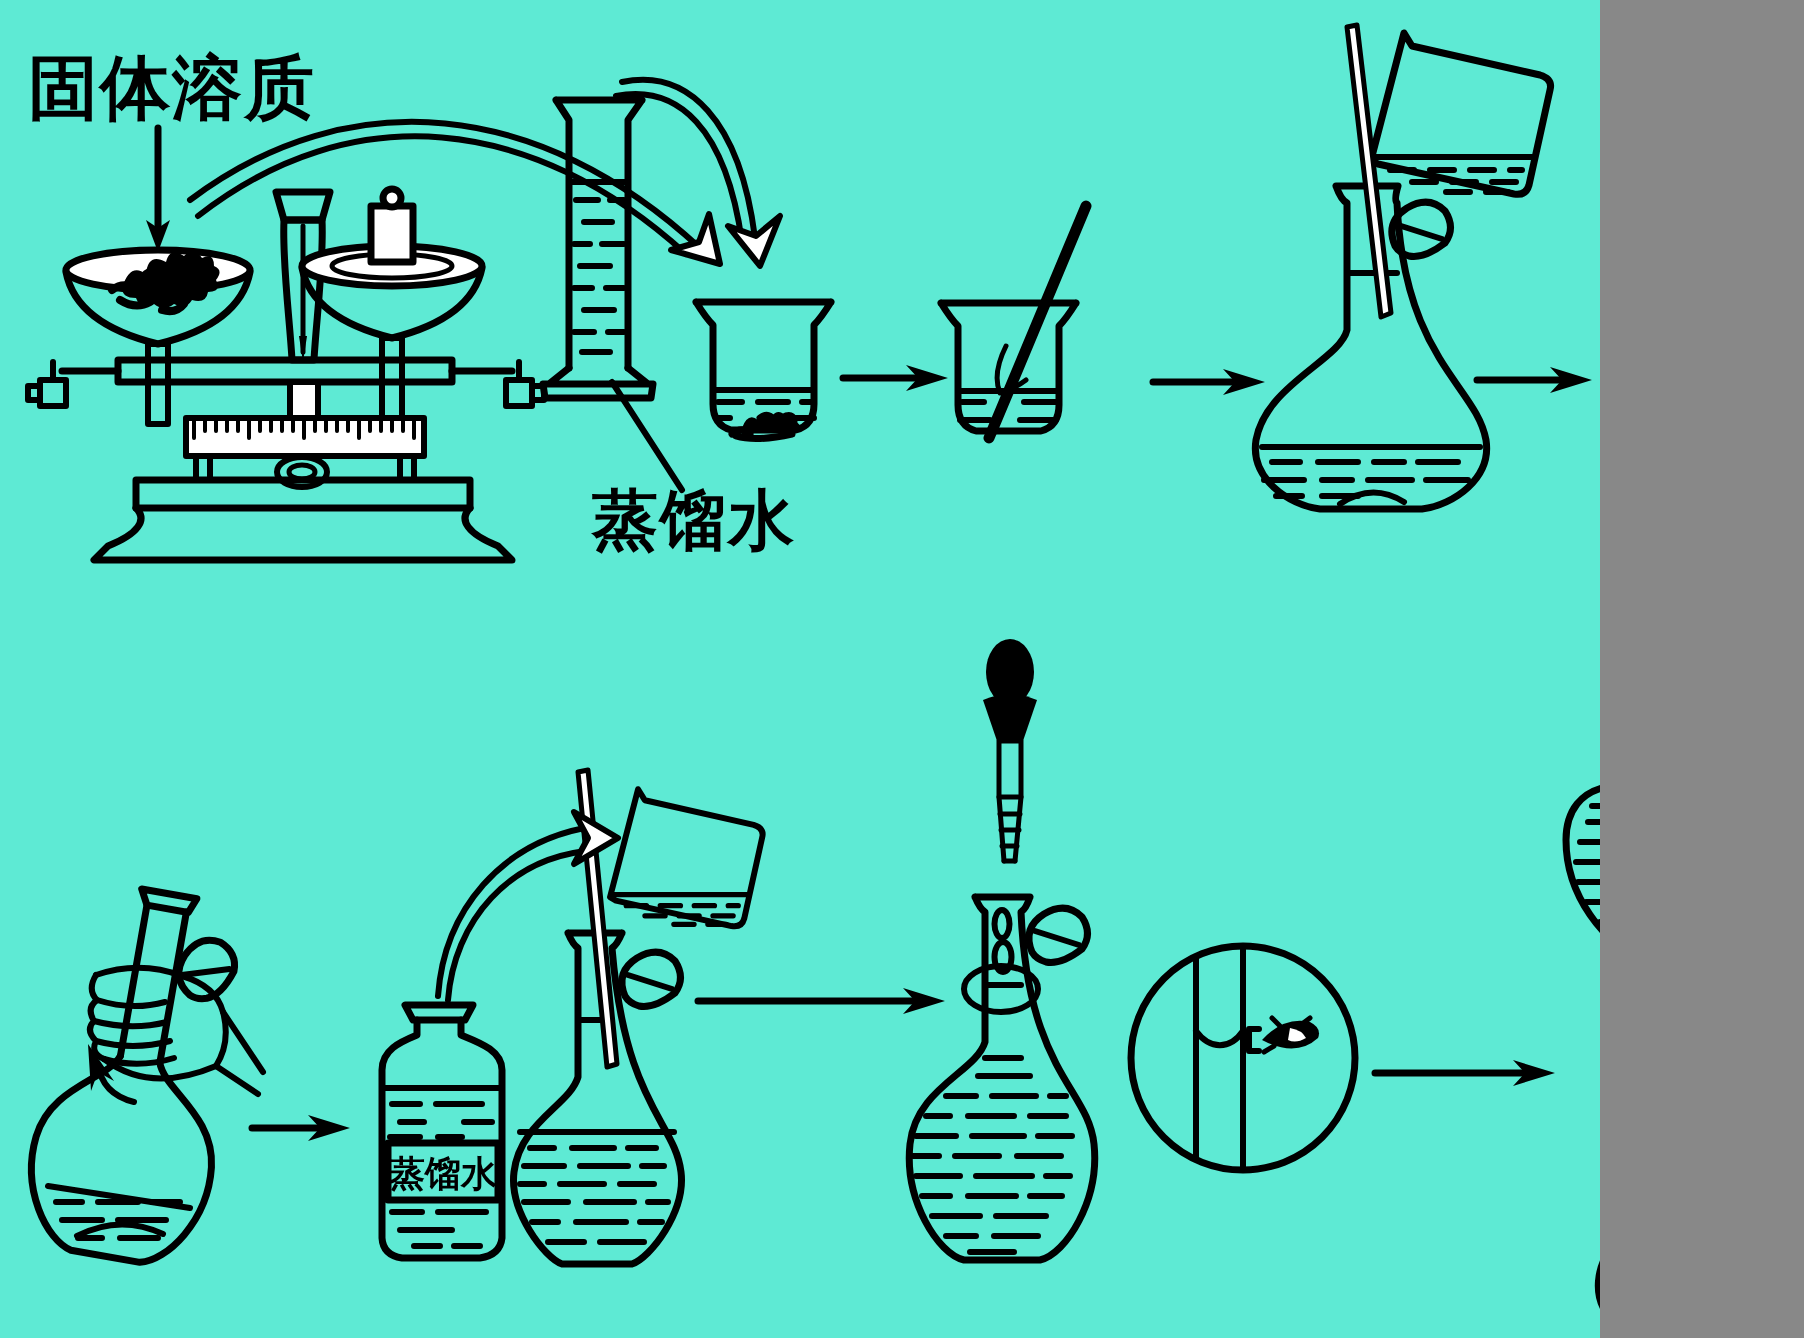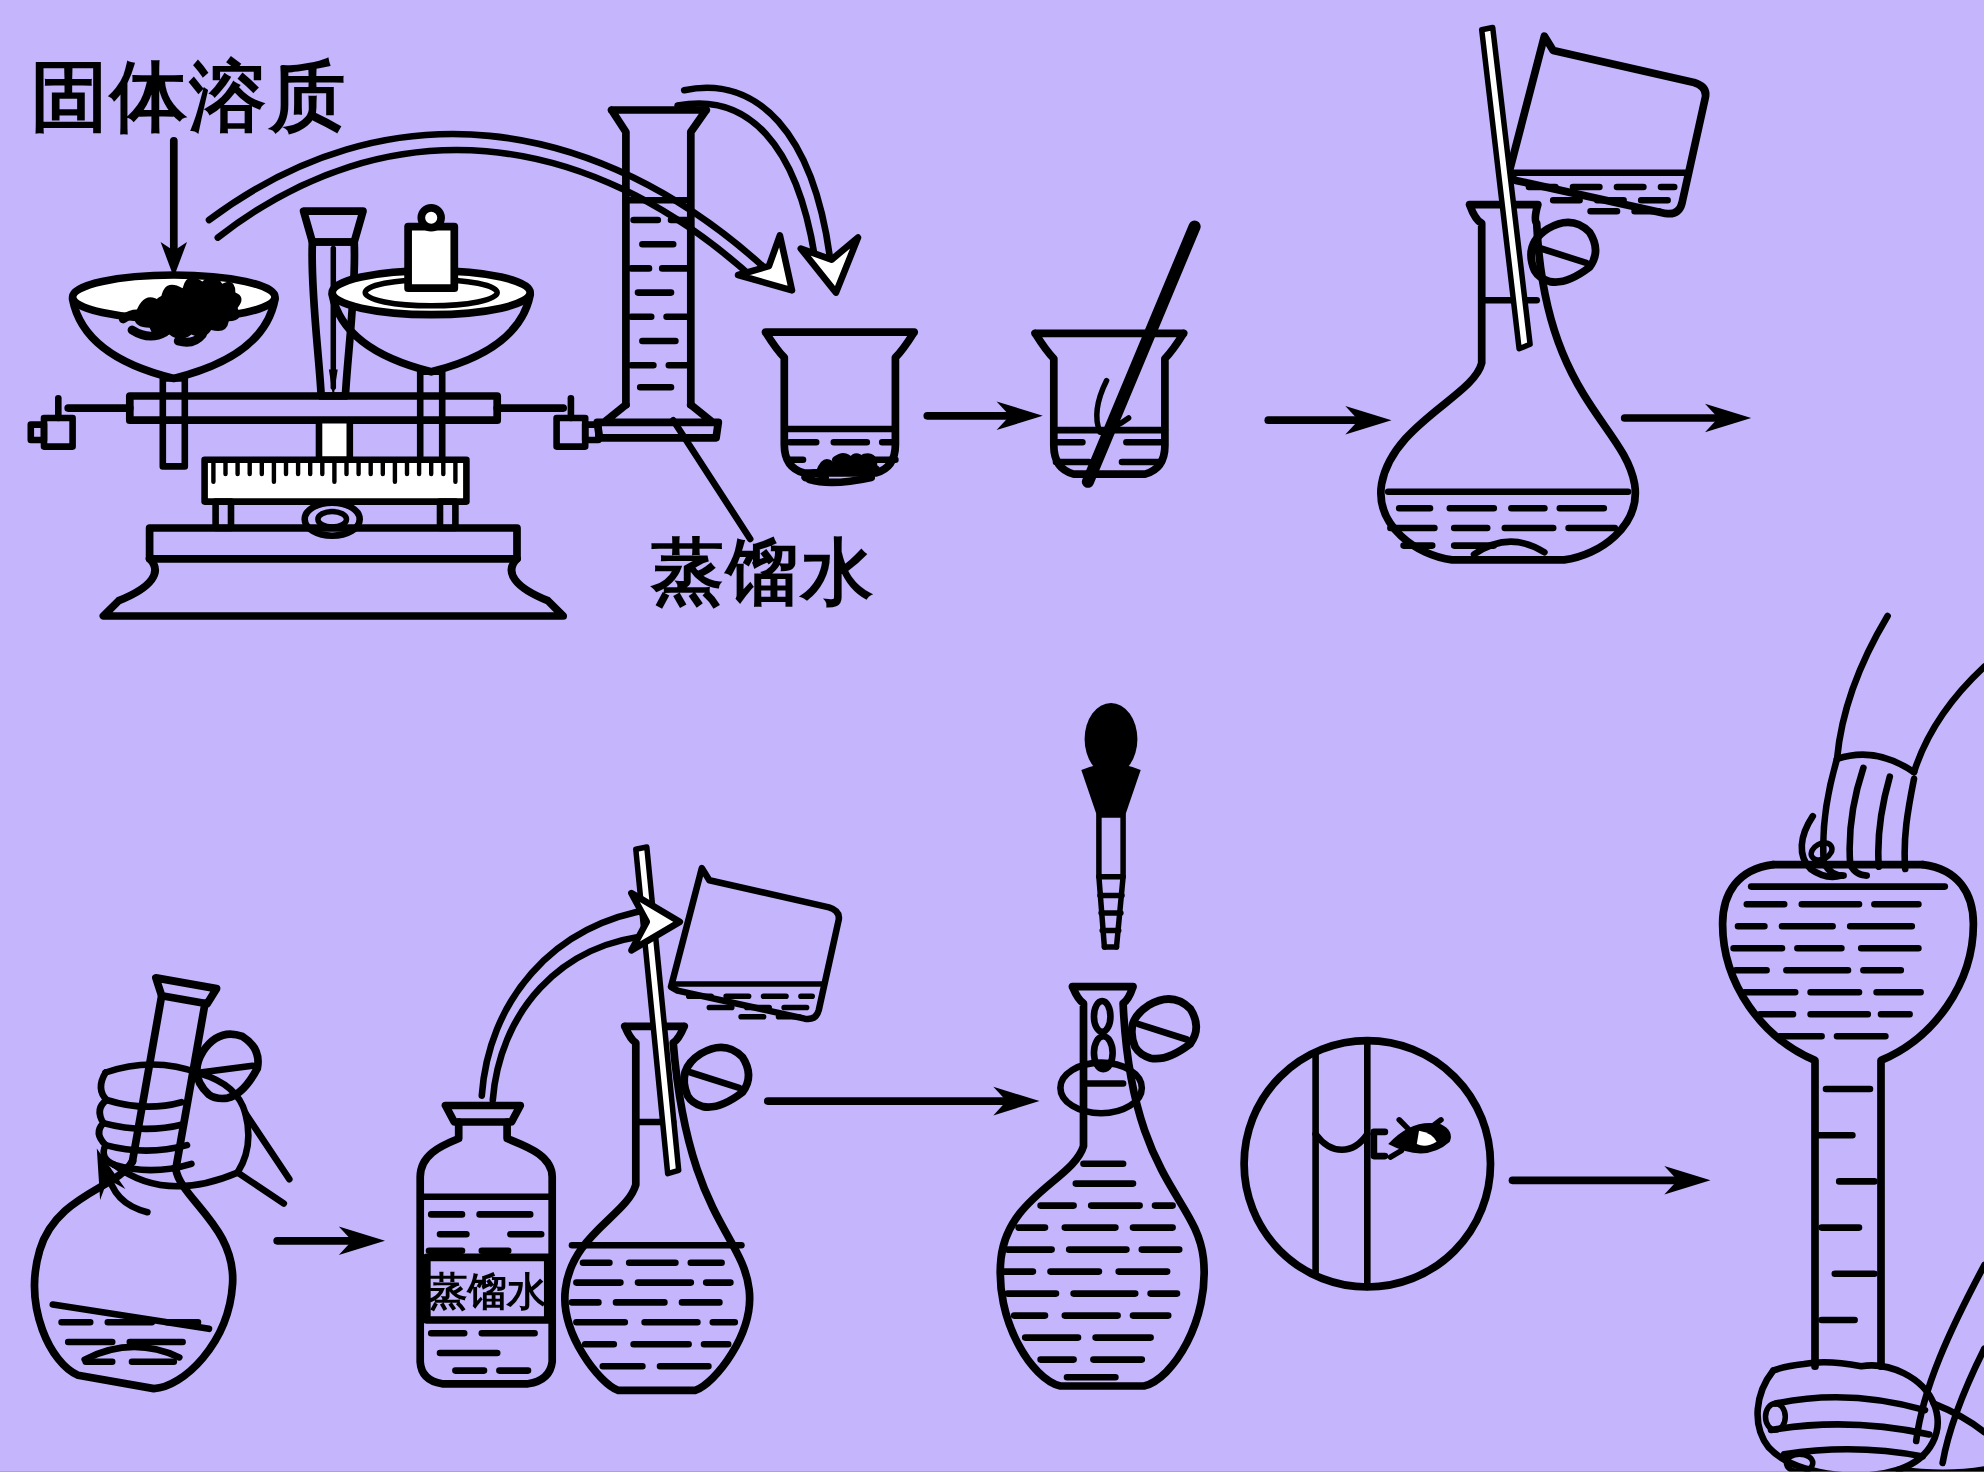--- a/index.html
+++ b/index.html
@@ -1,16 +1,16 @@
 <!DOCTYPE html>
 <html><head>
 <meta charset="utf-8">
 <style>
   html,body{margin:0;padding:0;background:#888;}
-  .stage{width:1804px;height:1338px;background:#c4b5fd;position:relative;overflow:hidden;
+  .stage{width:1600px;height:1338px;background:#5eead4;position:relative;overflow:hidden;
          font-family:"Liberation Sans","DejaVu Sans",sans-serif;text-align:center;}
   svg{display:block}
   text{font-family:"Liberation Sans","DejaVu Sans",sans-serif;font-weight:bold;fill:#000;}
 </style>
 </head>
 <body>
 
 <div class="stage">
 <svg width="1804" height="1338" viewBox="0 0 1804 1338" xmlns="http://www.w3.org/2000/svg" fill="none" stroke="#000" stroke-width="7" stroke-linecap="round" stroke-linejoin="round">
 

